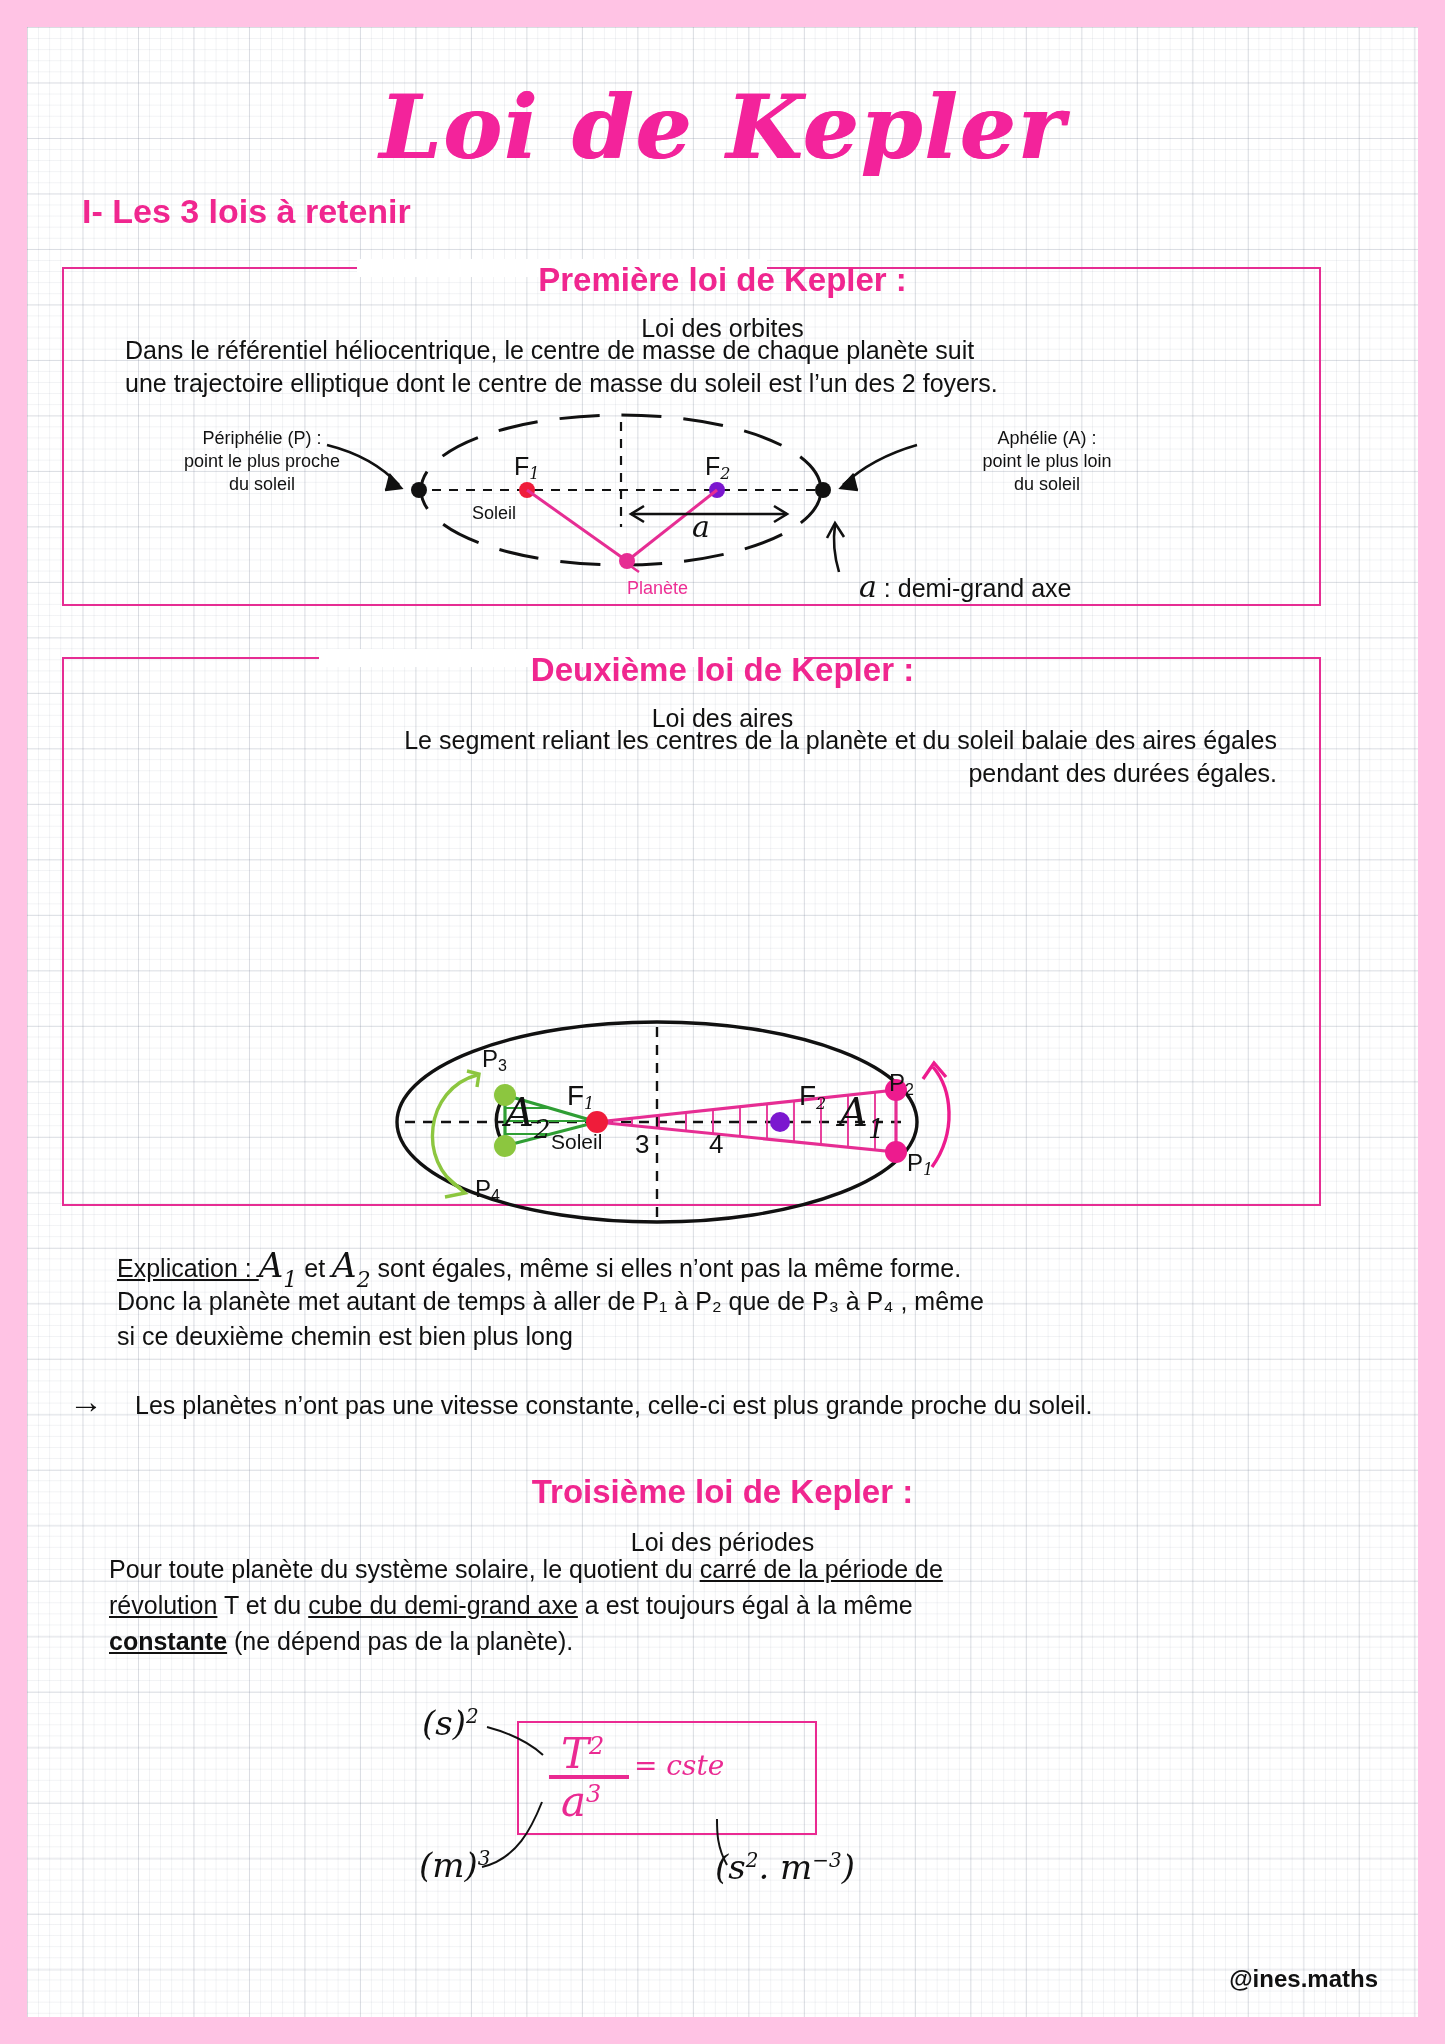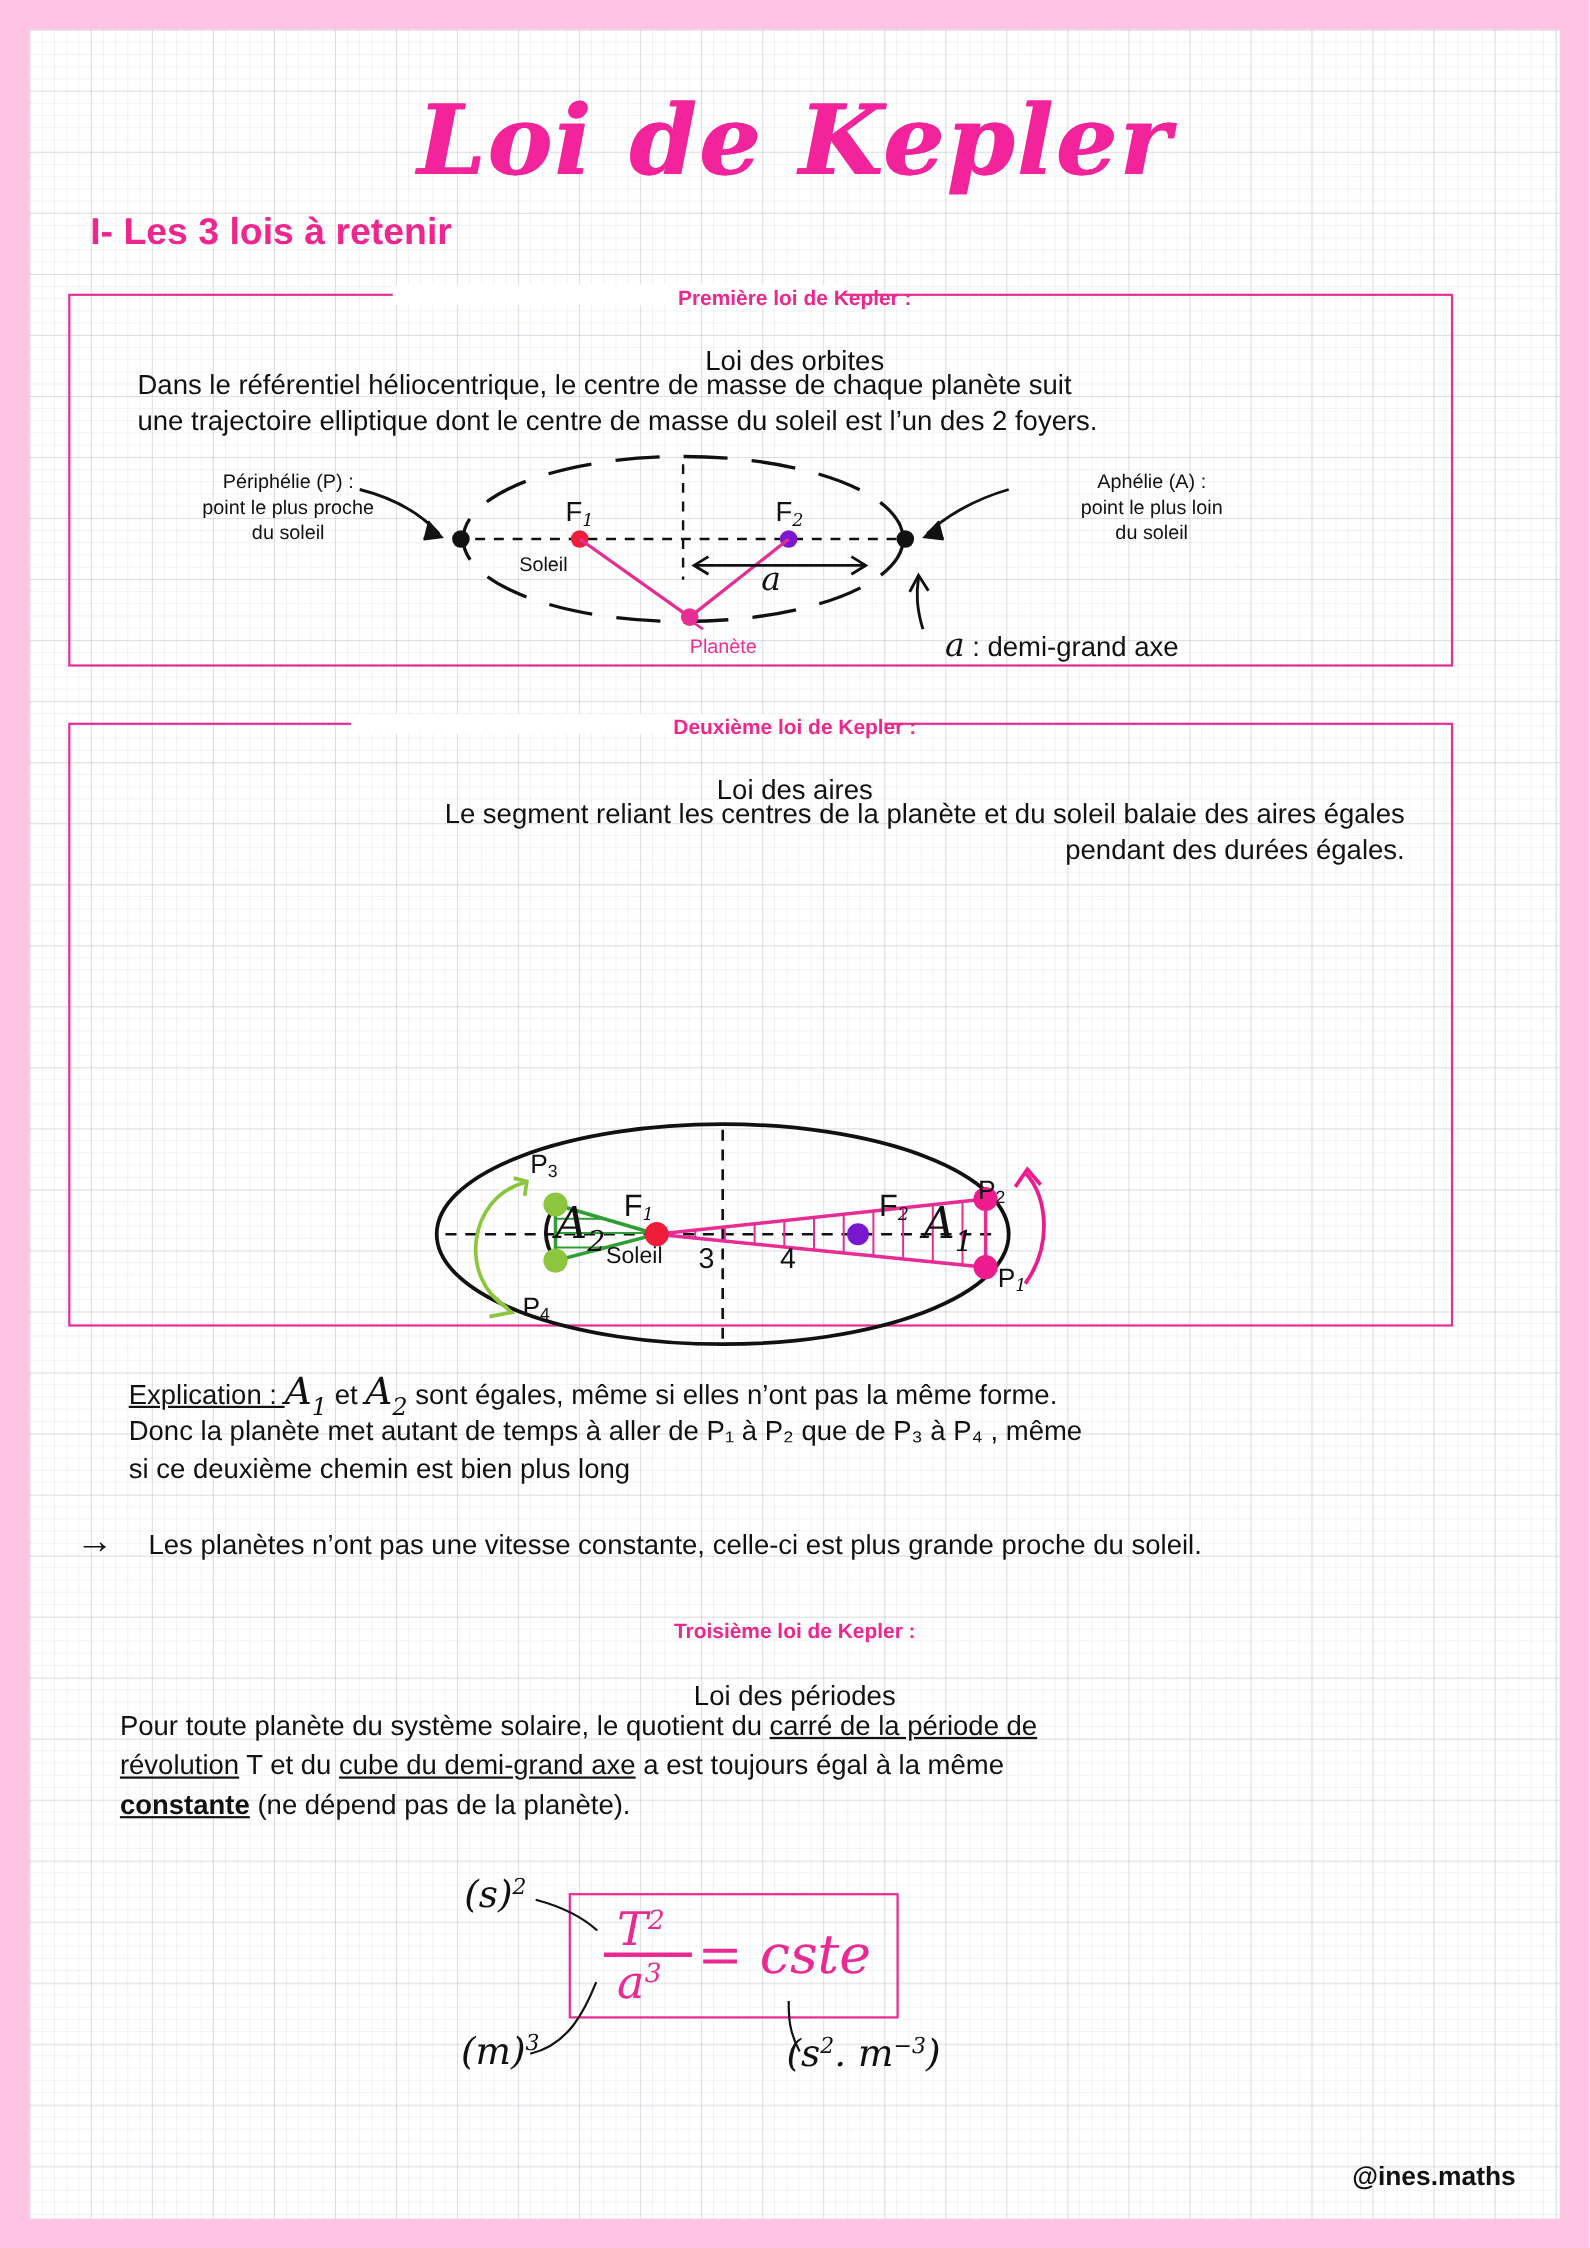--- a/index.html
+++ b/index.html
@@ -30,21 +30,21 @@
     font-size:88px;letter-spacing:2px;
     color:#f3239b;
     text-shadow:1px 0 0 #f3239b;
   }
   .sec-head{
     position:absolute;left:55px;top:165px;
     font-size:34px;font-weight:bold;color:#f0268f;
   }
   .law-title{
     position:absolute;text-align:center;width:100%;
-    font-size:19px;font-weight:bold;color:#f0268f;
+    font-size:33px;font-weight:bold;color:#f0268f;
   }
   .law-sub{
     position:absolute;text-align:center;width:100%;
     font-size:25px;color:#111;margin-top:14px;
   }
   .body-txt{
     position:absolute;font-size:25px;color:#111;line-height:33px;
     white-space:pre-line;
   }
   .diaglbl{position:absolute;font-size:18px;color:#111;text-align:center;line-height:23px;}
@@ -269,21 +269,21 @@
 
     <path d="M700,1838 C 690,1820 690,1805 690,1792" fill="none" stroke="#111" stroke-width="2"></path>
   </svg>
 
   <div class="mlbl handw" style="left:534px;top:1702px;font-size:42px;color:#ea2a92;">
     <span>T</span><span style="font-size:24px;vertical-align:14px;">2</span>
   </div>
   <div class="mlbl handw" style="left:534px;top:1750px;font-size:42px;color:#ea2a92;">
     <span>a</span><span style="font-size:24px;vertical-align:14px;">3</span>
   </div>
-  <div class="mlbl handw" style="left:607px;top:1722px;font-size:49px;color:#ea2a92;">= cste</div>
+  <div class="mlbl handw" style="left:607px;top:1722px;font-size:28px;color:#ea2a92;">= cste</div>
 
   <div class="mlbl handw" style="left:395px;top:1676px;font-size:34px;">
     <span>(s)</span><span style="font-size:20px;vertical-align:12px;">2</span>
   </div>
   <div class="mlbl handw" style="left:392px;top:1818px;font-size:34px;">
     <span>(m)</span><span style="font-size:20px;vertical-align:12px;">3</span>
   </div>
   <div class="mlbl handw" style="left:688px;top:1820px;font-size:34px;">
     <span>(s</span><span style="font-size:20px;vertical-align:12px;">2</span><span>. m</span><span style="font-size:20px;vertical-align:12px;">−3</span><span>)</span>
   </div>

